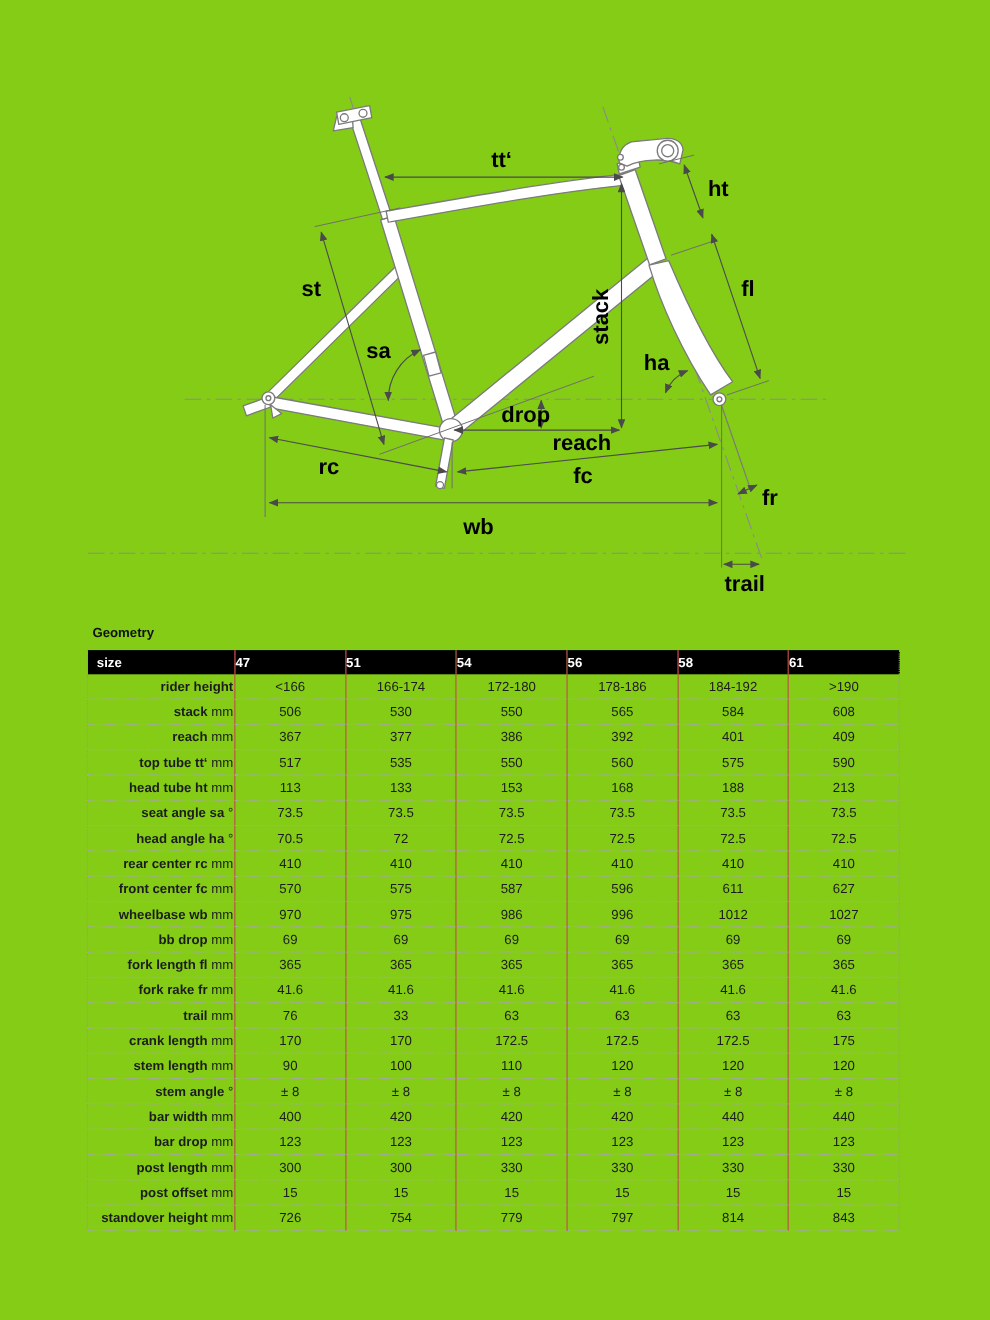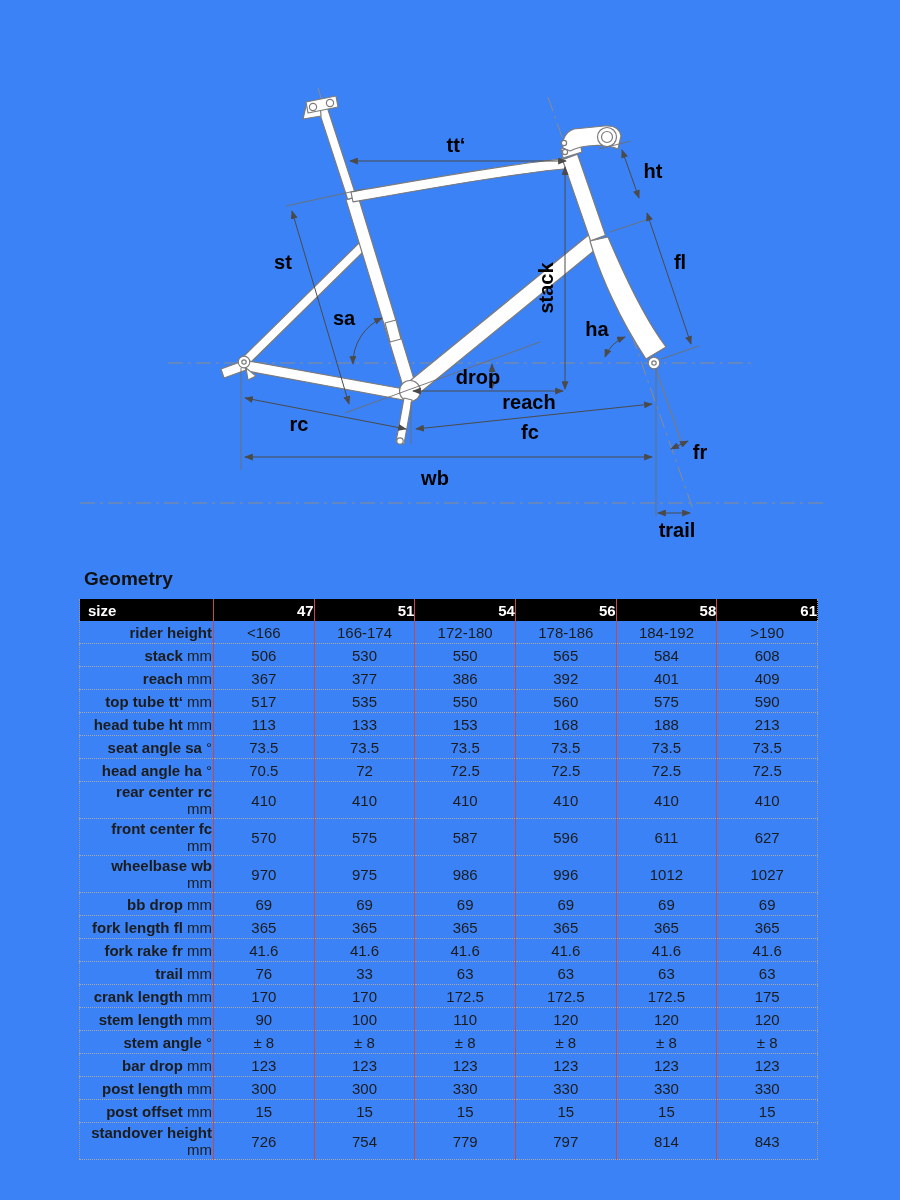--- a/index.html
+++ b/index.html
@@ -1,36 +1,36 @@
 <!DOCTYPE html>
 <html><head>
 <meta charset="utf-8">
 <style>
   html,body{margin:0;padding:0;background:#fff;}
-  .sheet{position:relative;width:900px;height:1200px;background:#3b82f6;overflow:hidden;
+  .sheet{position:relative;width:900px;height:1200px;background:#84cc16;overflow:hidden;
          font-family:"Liberation Sans",sans-serif;}
   .sheet svg{position:absolute;left:0;top:0;}
 
   
   .cl{stroke:#8c8c8c;stroke-width:1;fill:none;stroke-dasharray:15 5 3 5;}
   .tube{fill:#ffffff;stroke:#7b7b7b;stroke-width:1.2;stroke-linejoin:round;}
   .tubeln{fill:none;stroke:#7b7b7b;stroke-width:1.1;}
   .ext{stroke:#6e6e6e;stroke-width:0.9;fill:none;}
   .dim{stroke:#4a4a4a;stroke-width:1;fill:none;}
   .dlab{font-family:"Liberation Sans",sans-serif;font-size:20px;font-weight:bold;fill:#000;}
 
   
   .geo{position:absolute;left:79px;top:568px;width:739px;}
-  .geo h2{margin:0 0 9px 5px;font-size:19px;font-weight:bold;color:#111;}
+  .geo h2{margin:0 0 9px 5px;font-size:12px;font-weight:bold;color:#111;}
   table.geo-table{width:739px;border-collapse:collapse;table-layout:fixed;
       border-left:1px dotted #9a9a9a;border-right:1px dotted #9a9a9a;border-bottom:1px dotted #9a9a9a;
-      font-size:15px;color:#1c1c1c;}
+      font-size:12px;color:#1c1c1c;}
   table.geo-table col.lbl{width:134px;}
   table.geo-table thead th{background:#000;color:#fff;font-weight:bold;height:22px;
-      text-align:right;padding:0;}
+      text-align:left;padding:0;}
   table.geo-table thead th:first-child{text-align:left;padding-left:8px;}
   table.geo-table tbody th{font-weight:bold;text-align:right;padding-left:8px;height:20px;}
   table.geo-table tbody th .unit{font-weight:normal;}
   table.geo-table tbody td{text-align:center;padding:0;height:20px;}
   table.geo-table th:not(:first-child),table.geo-table td{border-left:1px solid #c4494d;}
   table.geo-table tbody tr{border-bottom:1px dotted #a8a8a8;}
 </style>
 </head>
 <body>
 
@@ -299,20 +299,29 @@
           <tr>
             <th><b>stem angle</b><span class="unit"> °</span></th>
             <td>± 8</td>
             <td>± 8</td>
             <td>± 8</td>
             <td>± 8</td>
             <td>± 8</td>
             <td>± 8</td>
           </tr>
           <tr>
+            <th><b>bar width</b><span class="unit"> mm</span></th>
+            <td>400</td>
+            <td>420</td>
+            <td>420</td>
+            <td>420</td>
+            <td>440</td>
+            <td>440</td>
+          </tr>
+          <tr>
             <th><b>bar drop</b><span class="unit"> mm</span></th>
             <td>123</td>
             <td>123</td>
             <td>123</td>
             <td>123</td>
             <td>123</td>
             <td>123</td>
           </tr>
           <tr>
             <th><b>post length</b><span class="unit"> mm</span></th>

